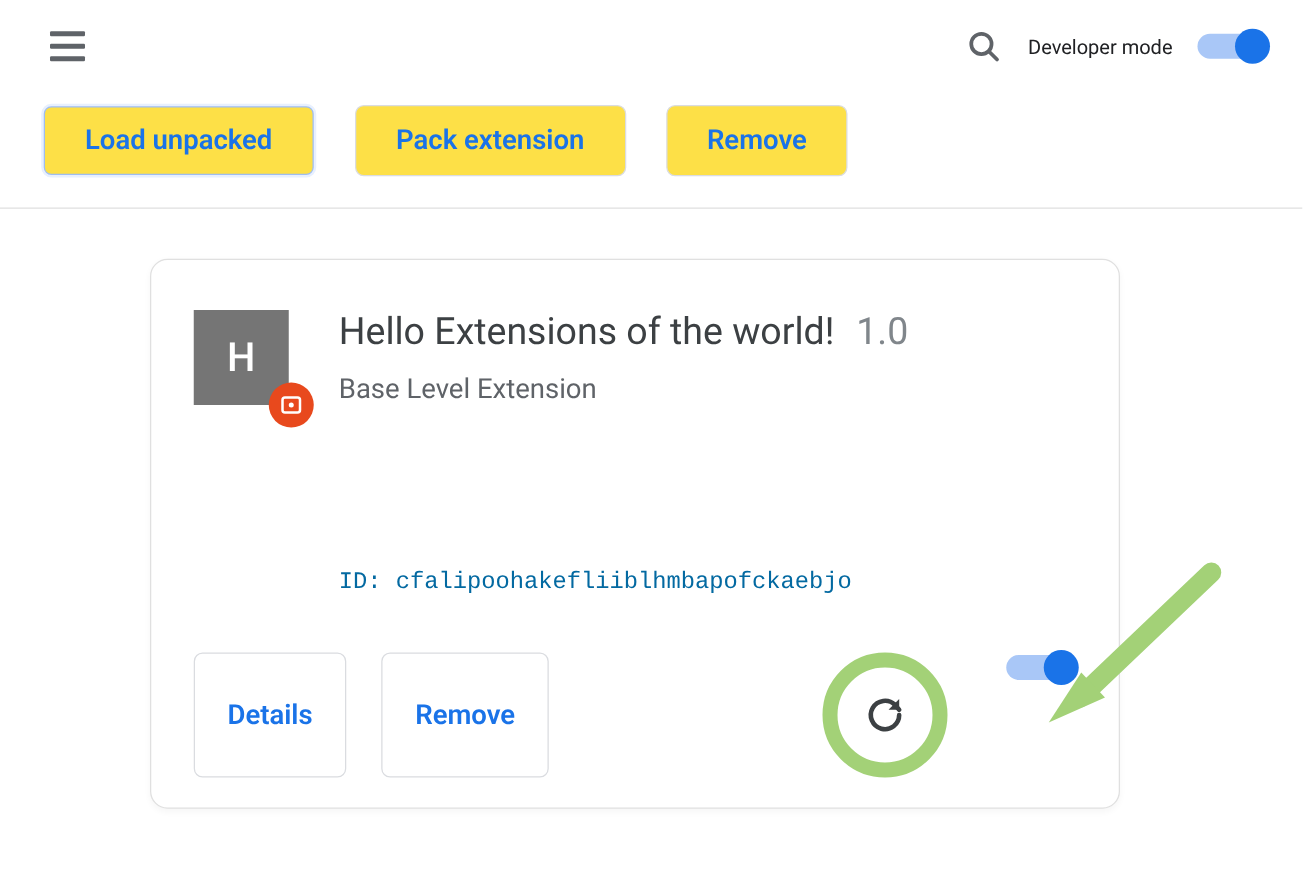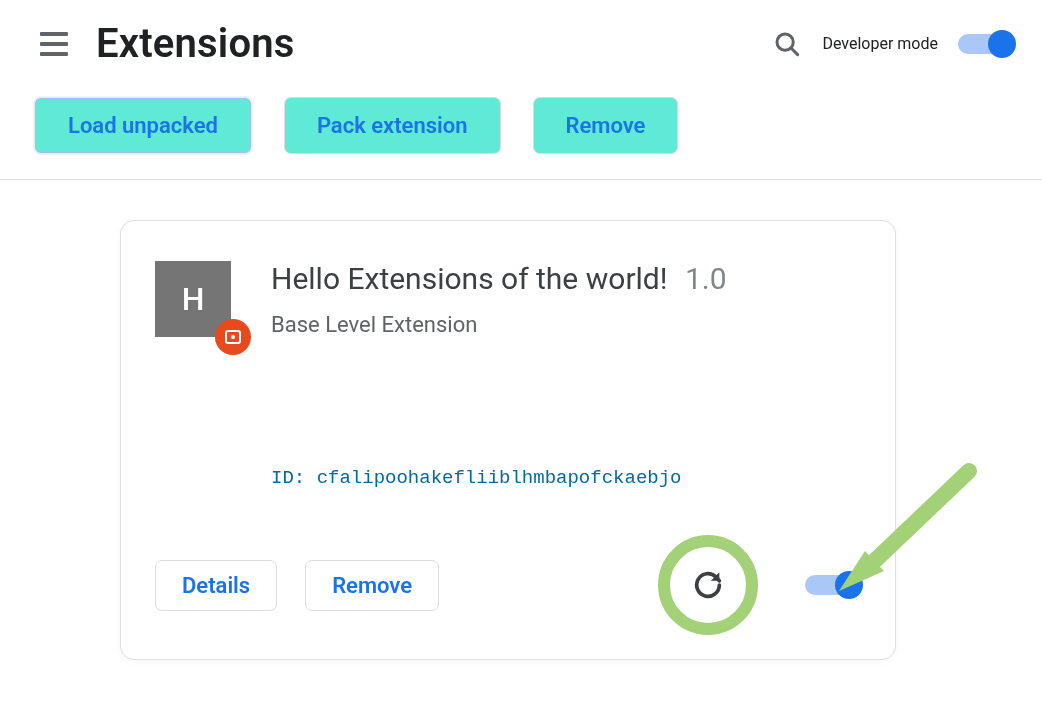--- a/index.html
+++ b/index.html
@@ -76,21 +76,21 @@
   }
 
   
   .toolbar {
     display: flex;
     gap: 32px;
     padding: 12px 0 25px 34px;
   }
   .btn {
     border: 1.5px solid #dadce0;
-    background: #5eead4;
+    background: #fde047;
     color: #1a73e8;
     font-size: 22px;
     font-weight: 600;
     padding: 14px 32px;
     border-radius: 7px;
     cursor: pointer;
     font-family: inherit;
   }
   .btn.focused {
     border: 2px solid #9fbdf0;
@@ -178,21 +178,20 @@
     color: #5f6368;
   }
   .ext-id {
     margin-top: 130px;
     font-size: 19px;
     color: #0369a1;
     font-family: Liberation Mono, monospace;
   }
   .card-bottom {
     display: flex;
-    align-items: center;
     margin-top: 46px;
     gap: 28px;
   }
   .small-btn {
     border: 1.5px solid #dadce0;
     background: #fff;
     color: #1a73e8;
     font-size: 22px;
     font-weight: 600;
     padding: 12px 26px;
@@ -244,21 +243,20 @@
 </style>
 </head>
 <body>
 
 <div class="header">
   <div class="menu-icon">
     <span></span>
       <span></span>
       <span></span>
   </div>
-  <div class="page-title">Extensions</div>
   <div class="header-right">
     <div class="search-icon">
       <svg width="30" height="30" viewBox="0 0 24 24" fill="none" stroke="#5f6368" stroke-width="2.4" stroke-linecap="round">
         <circle cx="10.5" cy="10.5" r="6.5"></circle>
         <line x1="20.5" y1="20.5" x2="15.2" y2="15.2"></line>
       </svg>
     </div>
     <div class="dev-mode-label">Developer mode</div>
     <div class="toggle">
       <div class="track"></div>

